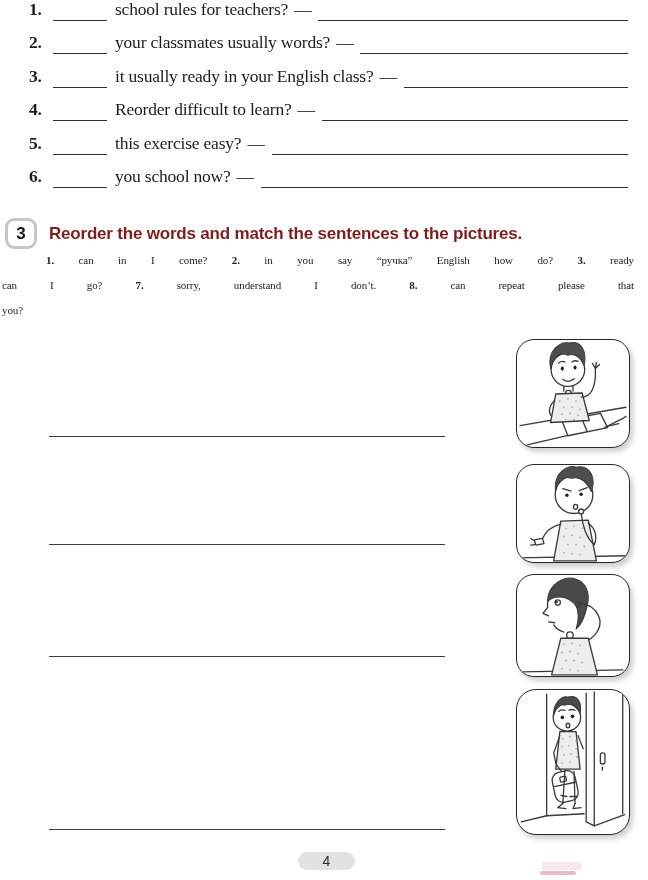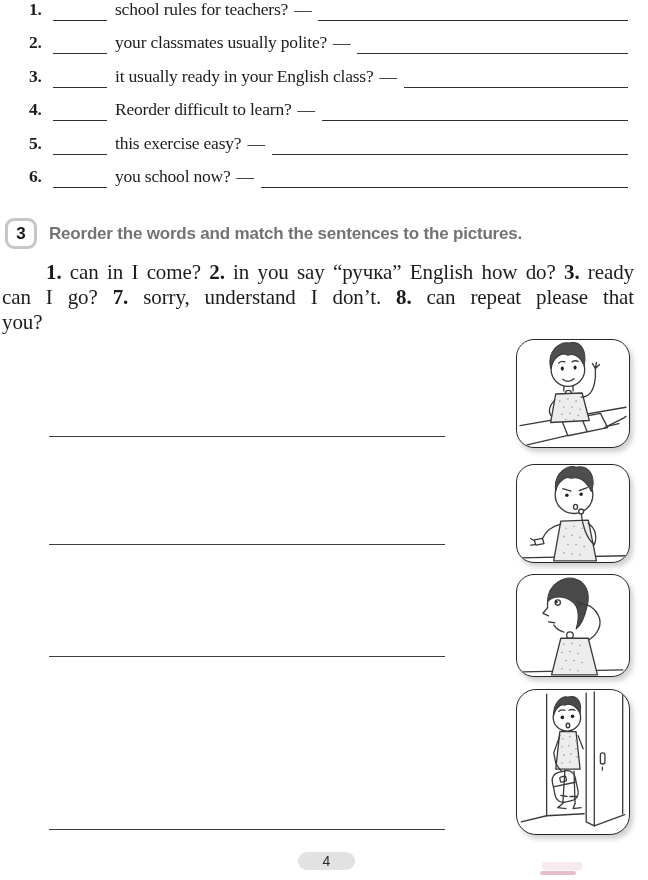--- a/index.html
+++ b/index.html
@@ -17,25 +17,25 @@
   .fl-text{margin-left:8px;white-space:nowrap;}
   .fl-dash{margin:0 7px 0 6px;}
   .fl-blank-long{flex:1 1 auto;border-bottom:1.8px solid #2f2f2f;}
 
   
   .ex-header{position:absolute;top:218px;left:5px;display:flex;align-items:center;
     font-family:"Liberation Sans", sans-serif;}
   .ex-badge{width:26px;height:25px;border:3.5px solid #c6c6c6;border-radius:9px;
     display:flex;align-items:center;justify-content:center;
     font-weight:bold;font-size:17px;color:#161616;background:#fff;}
-  .ex-title{margin-left:12px;font-weight:bold;font-size:17px;color:#737373;letter-spacing:-0.2px;}
-
-  
-  .jumbled{position:absolute;top:260px;left:2px;width:632px;
-    font-size:21px;line-height:25px;letter-spacing:-0.1px;}
+  .ex-title{margin-left:12px;font-weight:bold;font-size:17px;color:#7f1d1d;letter-spacing:-0.2px;}
+
+  
+  .jumbled{position:absolute;top:248px;left:2px;width:632px;
+    font-size:11px;line-height:25px;letter-spacing:-0.1px;}
   .j-line{height:25px;white-space:nowrap;}
   .j-just{text-align:justify;text-align-last:justify;white-space:normal;}
   .j-indent{text-indent:44px;}
   .jumbled b{font-weight:bold;}
 
   
   .answer-line{position:absolute;left:49px;width:396px;height:0;
     border-top:1.9px solid #3d3d3d;}
 
   
@@ -64,21 +64,21 @@
       <span class="fl-num">1.</span>
       <span class="fl-blank-short"></span>
       <span class="fl-text">school rules for teachers?</span>
       <span class="fl-dash">—</span>
       <span class="fl-blank-long"></span>
     </div>
 
     <div class="fl-row">
       <span class="fl-num">2.</span>
       <span class="fl-blank-short"></span>
-      <span class="fl-text">your classmates usually polite?</span>
+      <span class="fl-text">your classmates usually words?</span>
       <span class="fl-dash">—</span>
       <span class="fl-blank-long"></span>
     </div>
 
     <div class="fl-row">
       <span class="fl-num">3.</span>
       <span class="fl-blank-short"></span>
       <span class="fl-text">it usually ready in your English class?</span>
       <span class="fl-dash">—</span>
       <span class="fl-blank-long"></span>

